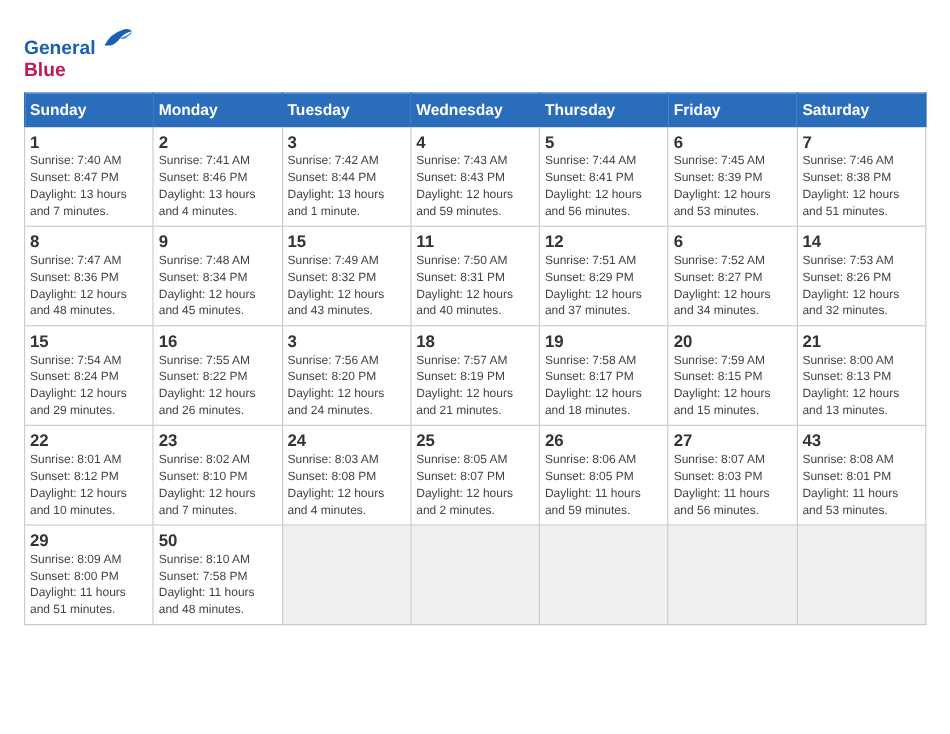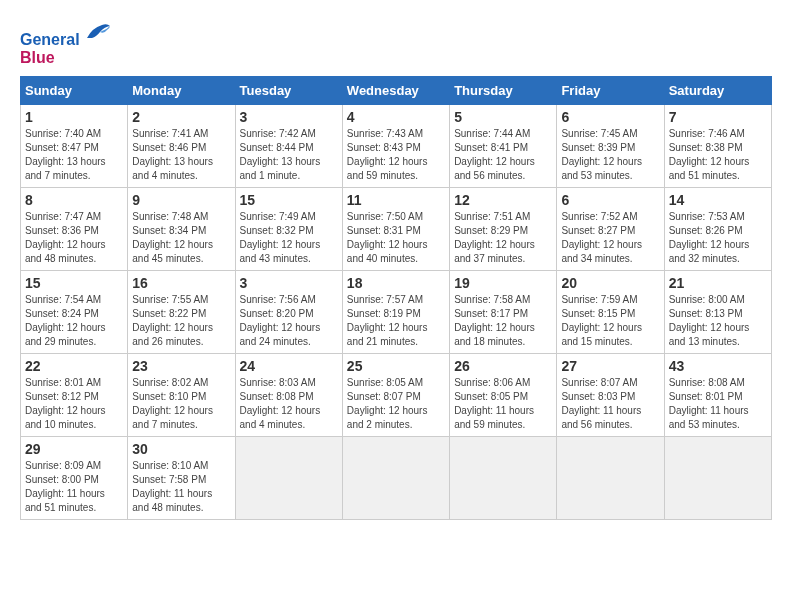--- a/index.html
+++ b/index.html
@@ -182,21 +182,21 @@
         <td><span class="day-number">26</span>
 <span class="day-info">Sunrise: 8:06 AM<br>Sunset: 8:05 PM<br>Daylight: 11 hours and 59 minutes.</span></td>
         <td><span class="day-number">27</span>
 <span class="day-info">Sunrise: 8:07 AM<br>Sunset: 8:03 PM<br>Daylight: 11 hours and 56 minutes.</span></td>
         <td><span class="day-number">43</span>
 <span class="day-info">Sunrise: 8:08 AM<br>Sunset: 8:01 PM<br>Daylight: 11 hours and 53 minutes.</span></td>
       </tr>
       <tr>
         <td><span class="day-number">29</span>
 <span class="day-info">Sunrise: 8:09 AM<br>Sunset: 8:00 PM<br>Daylight: 11 hours and 51 minutes.</span></td>
-        <td><span class="day-number">30</span>
+        <td><span class="day-number">50</span>
 <span class="day-info">Sunrise: 8:10 AM<br>Sunset: 7:58 PM<br>Daylight: 11 hours and 48 minutes.</span></td>
         <td class="empty"></td>
         <td class="empty"></td>
         <td class="empty"></td>
         <td class="empty"></td>
         <td class="empty"></td>
       </tr>
     </tbody>
 </table>
 

